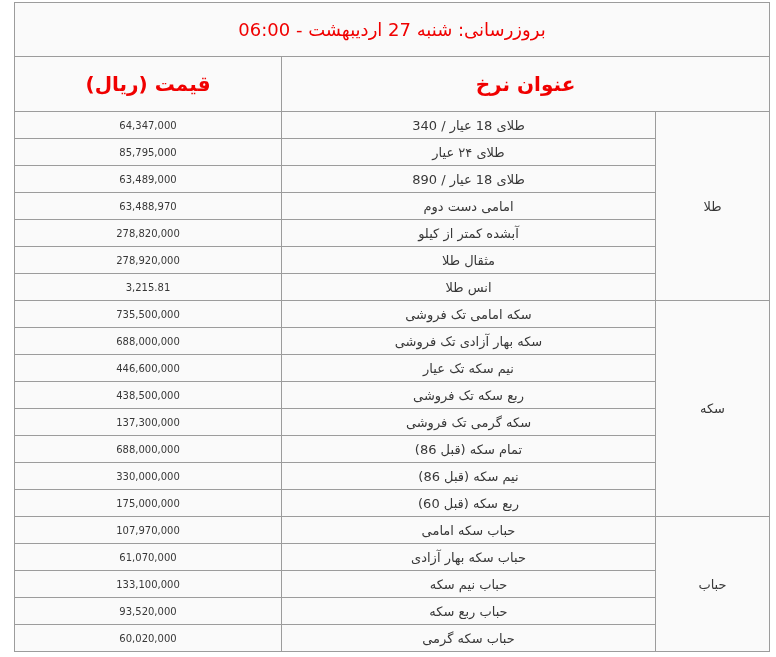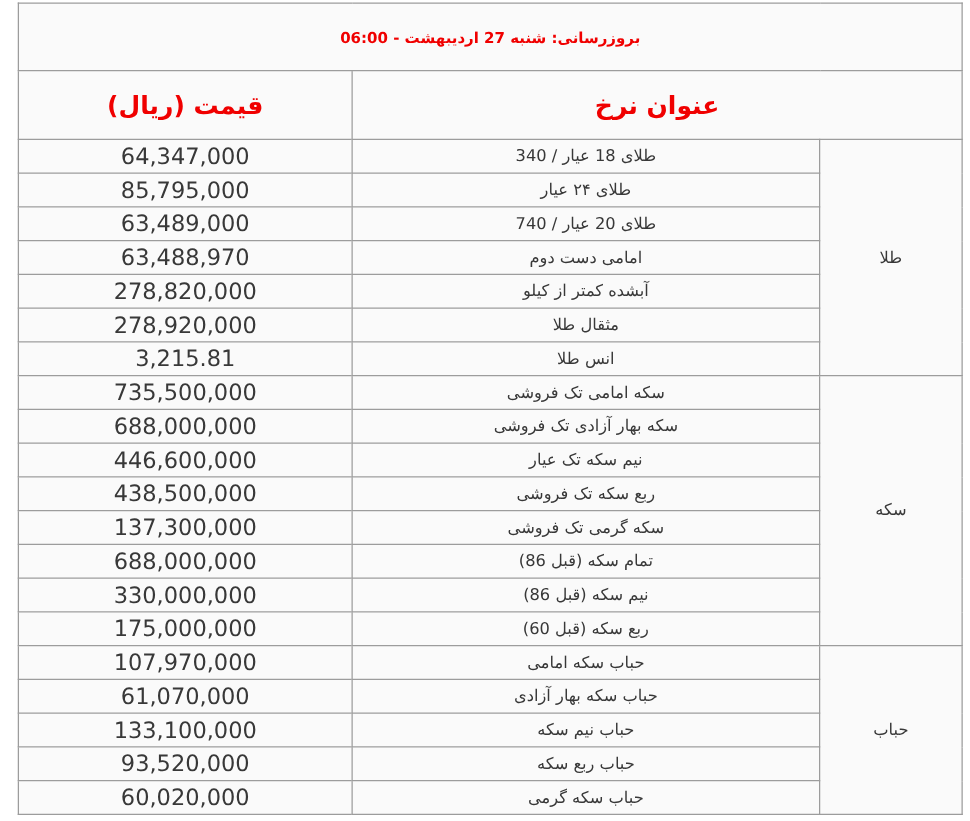--- a/index.html
+++ b/index.html
@@ -24,38 +24,38 @@
     background:var(--cellbg);
     text-align:center;
     vertical-align:middle;
     color:var(--text);
     padding:0 4px;
     overflow:hidden;
     white-space:nowrap;
   }
   td.banner-cell{
     height:53px;
-    font-size:12px;
-    font-weight:bold;
+    font-size:18px;
+    font-weight:normal;
     color:var(--accent);
     margin-top:36px;
   }
   td.header-cell{
     height:54px;
     font-size:20px;
     font-weight:bold;
     color:var(--accent);
   }
   td.title-cell{
     height:26px;
     font-size:13px;
   }
   td.price-cell{
     height:26px;
-    font-size:18px;
+    font-size:10px;
   }
   td.group-cell{
     font-size:13px;
   }
 </style>
 </head>
 <body>
 
 <table class="price-table">
   <colgroup>
@@ -74,21 +74,21 @@
   <tr>
     <td class="group-cell" rowspan="7">طلا</td>
         <td class="title-cell">طلای 18 عیار / 340</td>
     <td class="price-cell">64,347,000</td>
   </tr>
       <tr>
     <td class="title-cell">طلای ۲۴ عیار</td>
     <td class="price-cell">85,795,000</td>
   </tr>
       <tr>
-    <td class="title-cell">طلای 20 عیار / 740</td>
+    <td class="title-cell">طلای 18 عیار / 890</td>
     <td class="price-cell">63,489,000</td>
   </tr>
       <tr>
     <td class="title-cell">امامی دست دوم</td>
     <td class="price-cell">63,488,970</td>
   </tr>
       <tr>
     <td class="title-cell">آبشده کمتر از کیلو</td>
     <td class="price-cell">278,820,000</td>
   </tr>

